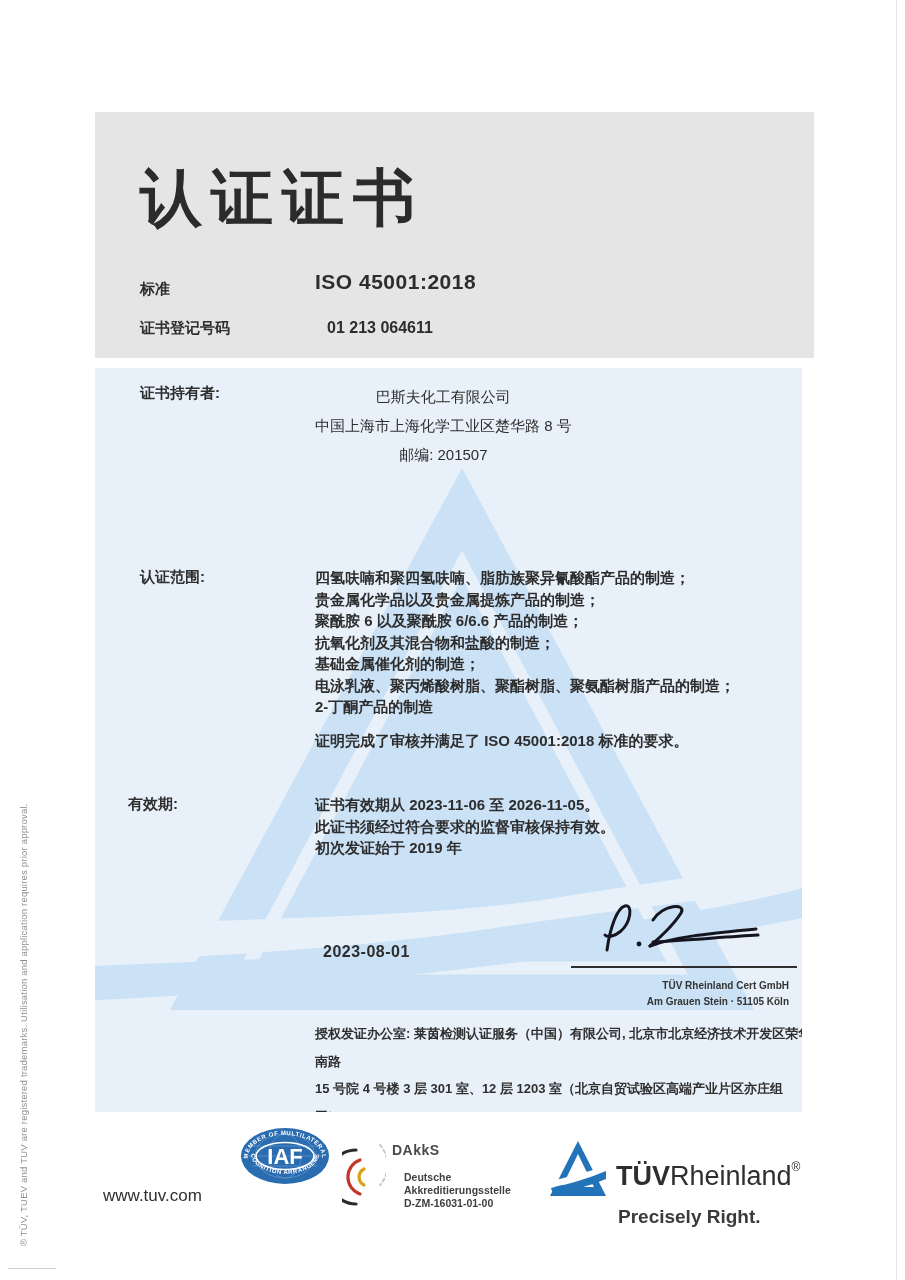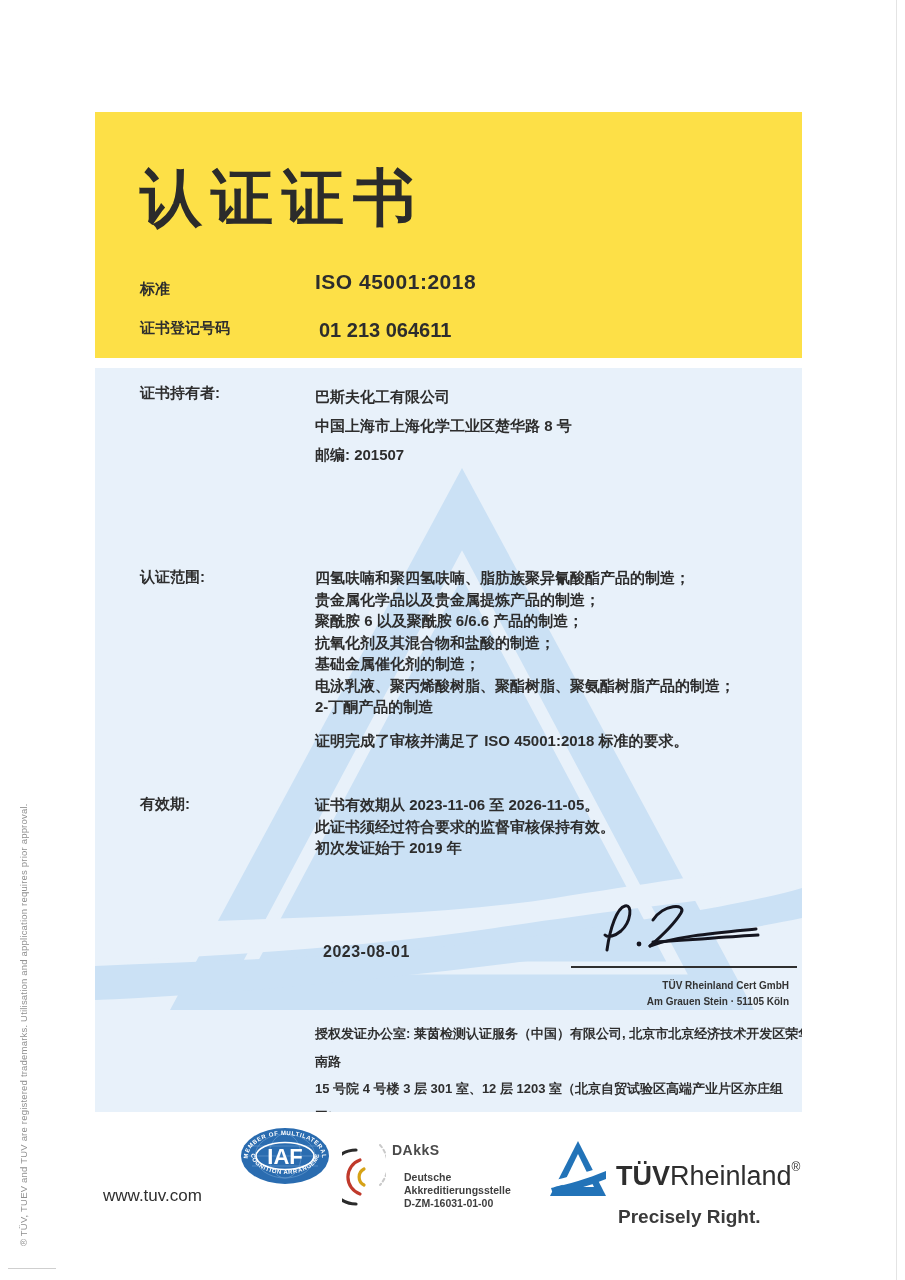--- a/index.html
+++ b/index.html
@@ -6,36 +6,36 @@
   body{width:905px;height:1280px;position:relative;overflow:hidden;
        font-family:"Liberation Sans","DejaVu Sans",sans-serif;color:#2d2d2d;}
   .abs{position:absolute;}
   
   .edge-right{left:896px;top:0;width:1px;height:1280px;background:#e4e4e4;}
   .edge-bl{left:8px;top:1268px;width:48px;height:1px;background:#cfcfcf;}
   
   .side-note{left:18px;top:1246px;transform:rotate(-90deg);transform-origin:0 0;
              font-size:9.5px;color:#8f8f8f;white-space:nowrap;letter-spacing:.2px;}
   
-  .header-panel{left:95px;top:112px;width:707px;height:246px;background:#fde047;}
+  .header-panel{left:95px;top:112px;width:707px;height:246px;background:#e5e5e5;padding-left:12px;}
   .cert-title{left:45px;top:44px;font-size:62px;font-weight:900;letter-spacing:9px;color:#2b2b2b;}
   .lbl{font-size:15px;font-weight:700;color:#2e2e2e;}
   .std-label{left:45px;top:168px;text-align:right;}
   .std-value{left:220px;top:158px;font-size:21px;font-weight:800;letter-spacing:.5px;}
   .reg-label{left:45px;top:207px;}
-  .reg-value{left:224px;top:207px;font-size:20px;font-weight:800;}
+  .reg-value{left:232px;top:207px;font-size:16px;font-weight:800;}
   
   .body-panel{left:95px;top:368px;width:707px;height:744px;background:#e8f1fa;overflow:hidden;}
   .watermark{left:0;top:0;}
   .holder-label{left:45px;top:16px;}
-  .holder-lines{left:220px;top:14px;font-size:15px;font-weight:700;line-height:29px;}
+  .holder-lines{left:220px;top:14px;font-size:15px;font-weight:400;line-height:29px;text-align:center;}
   .scope-label{left:45px;top:200px;}
   .scope-lines{left:220px;top:199px;font-size:15px;font-weight:700;line-height:21.5px;white-space:nowrap;}
   .statement{left:220px;top:364px;font-size:15px;font-weight:700;}
-  .validity-label{left:45px;top:427px;}
+  .validity-label{left:33px;top:427px;}
   .validity-lines{left:220px;top:426px;font-size:15px;font-weight:700;line-height:21.5px;}
   .issue-date{left:228px;top:575px;font-size:16px;font-weight:700;letter-spacing:.5px;}
   .signature{left:498px;top:530px;}
   .sig-line{left:476px;top:598px;width:226px;height:2px;background:#2f2f2f;}
   .org-block{right:13px;top:610px;text-align:right;font-size:10px;font-weight:600;
              line-height:15.5px;color:#333;}
   .office-block{left:220px;top:652px;width:505px;font-size:13px;font-weight:700;
                 line-height:27.5px;color:#2e2e2e;}
   
   .website{left:103px;top:1186px;font-size:17px;color:#2f2f2f;}

